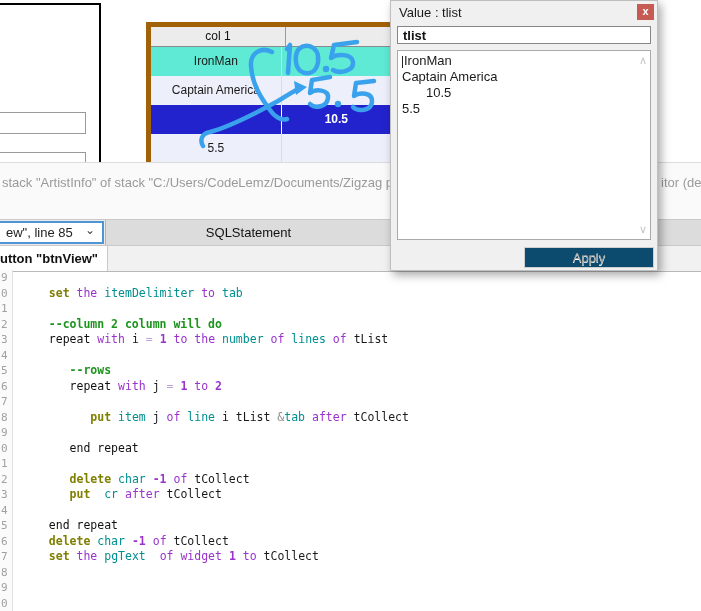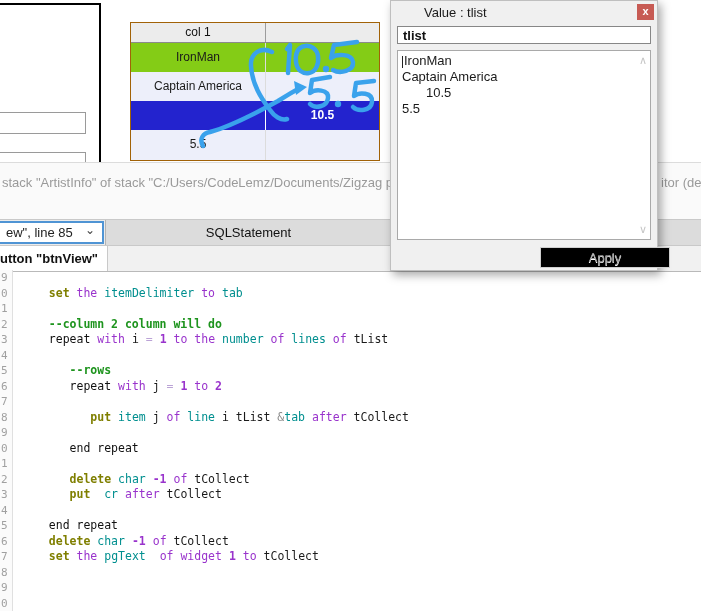--- a/index.html
+++ b/index.html
@@ -7,21 +7,21 @@
     font-family:"Liberation Sans", sans-serif; }
   .abs { position:absolute; }
 
   
   #stack-window { left:-6px; top:3px; width:107px; height:160px;
     border-top:2px solid #000; border-right:2px solid #000; background:#fff; z-index:1; }
   .stack-field { position:absolute; left:-4px; width:96px; height:22px;
     border:1px solid #9a9a9a; background:#fff; }
 
   
-  #grid { left:130px; top:22px; width:250px; border:1px solid #a16207; z-index:2; background:#84cc16; }
+  #grid { left:146px; top:22px; width:250px; border:5px solid #a16207; z-index:2; background:#5eead4; }
   #grid-header { display:flex; height:20px; background:#ececec; border-bottom:1px solid #8b8b8b; }
   .hcell { font-size:12px; color:#111; text-align:center; line-height:19px; }
   .hcell.c1 { width:135px; border-right:1px solid #9c9c9c; }
   .hcell.c2 { width:113px; }
   .grow { display:flex; height:29px; }
   .gcell { font-size:12px; color:#1a1a1a; text-align:center; line-height:29px; }
   .gcell.c1 { width:135px; border-right:1px solid #dcdcdc; }
   .gcell.c2 { width:113px; }
   .grow.alt { background:#edeffa; }
   .grow.sel { background:#2323CE; }
@@ -77,37 +77,37 @@
   .tk-pp  { color:#9933CC; }
   .tk-bi  { color:#008F8F; }
   .tk-nu  { color:#9933CC; font-weight:bold; }
   .tk-op  { color:#BBA3D6; }
   .tk-amp { color:#8a8a8a; }
   .tk-pl  { color:#1a1a1a; }
 
   
   #value-dialog { left:390px; top:0; width:268px; height:271px; background:#f0f0f0;
     border:1px solid #bfbfbf; box-shadow:3px 4px 9px rgba(0,0,0,0.35); z-index:10; }
-  #dlg-title { position:absolute; left:8px; top:4px; font-size:13px; color:#1a1a1a;margin-left:25px; }
+  #dlg-title { position:absolute; left:8px; top:4px; font-size:13px; color:#1a1a1a; }
   #dlg-close { position:absolute; right:3px; top:3px; width:17px; height:16px;
     background:#C75B54; color:#fff; font-size:11px; font-weight:bold;
     text-align:center; line-height:15px; cursor:default; }
   #dlg-input { position:absolute; left:6px; top:25px; width:254px; height:18px;
     border:1px solid #878787; background:#fff; font-family:"Liberation Sans",sans-serif;
     font-size:13px; font-weight:bold; color:#111; padding:0 5px; }
   #dlg-list { position:absolute; left:6px; top:49px; width:254px; height:190px;
     border:1px solid #a9a9a9; background:#fff; font-size:13px; color:#1a1a1a;
     padding-top:2px; overflow:hidden; }
   .vl-item { height:16px; line-height:16px; white-space:pre; }
   .caret { display:inline-block; width:1px; height:12px; background:#222;
     vertical-align:middle; margin-right:1px; }
   .scroll-chev { position:absolute; right:3px; font-size:11px; color:#c6c6c6; }
   #chev-up { top:3px; } #chev-down { bottom:3px; }
-  #dlg-apply { position:absolute; left:149px; top:246px; width:130px; height:21px;
-    background:#000000; border:1px solid #cfcfcf; text-align:center; font-size:13px;
+  #dlg-apply { position:absolute; left:133px; top:246px; width:130px; height:21px;
+    background:#0c4a6e; border:1px solid #cfcfcf; text-align:center; font-size:13px;
     line-height:19px; color:#9e9e9e; text-shadow:0 1px 0 #fff; }
 </style>
 </head>
 <body>
 
 <div class="abs" id="stack-window">
   <div class="stack-field" style="top:107px;"></div>
   <div class="stack-field" style="top:147px;"></div>
 </div>
 

